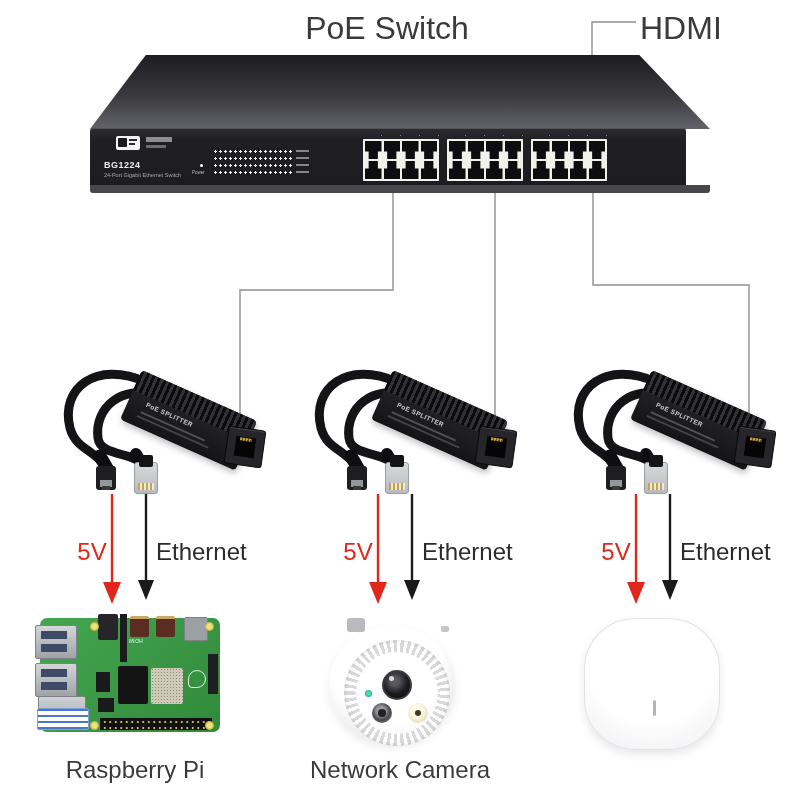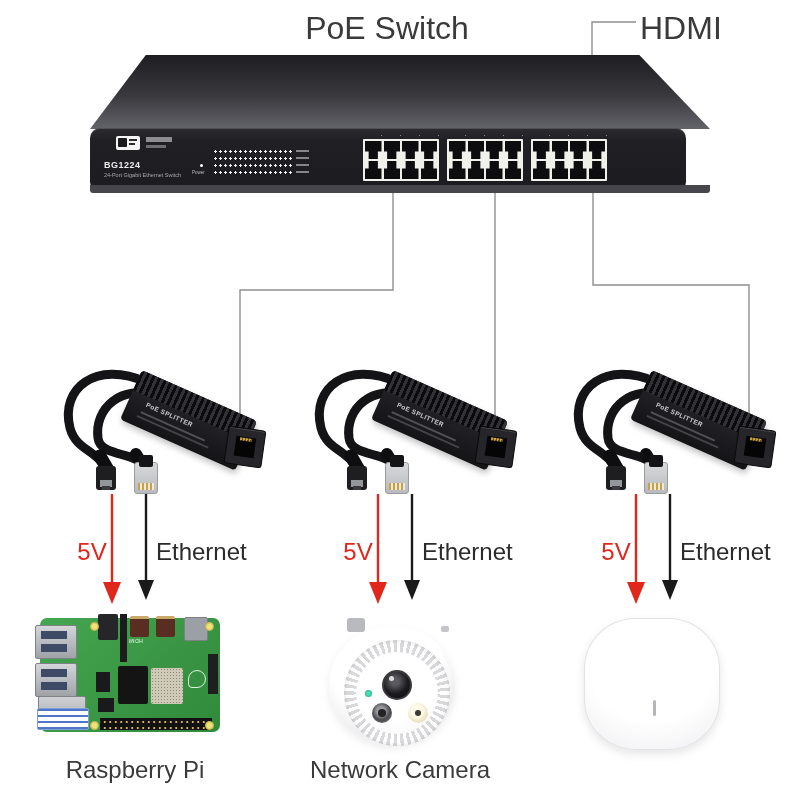--- a/index.html
+++ b/index.html
@@ -13,21 +13,21 @@
   #wires{position:absolute;left:0;top:0;z-index:1;}
   #wires polyline{fill:none;stroke:#8f8f8f;stroke-width:1.4;}
 
   
   .switch{left:90px;top:55px;width:620px;height:140px;z-index:2;}
   .sw-top{position:absolute;left:0;top:0;width:620px;height:74px;
           background:linear-gradient(180deg,#1e1e21 0%,#39393e 55%,#63636a 100%);
           clip-path:polygon(9% 0,88.6% 0,100% 100%,0 100%);}
   .sw-front{position:absolute;left:0;top:73px;width:596px;height:64px;
             background:linear-gradient(180deg,#2c2c30 0%,#202024 20%,#1c1c20 100%);
-            border-radius:10px;box-shadow:inset 0 1px 0 rgba(255,255,255,.18);}
+            border-radius:3px;box-shadow:inset 0 1px 0 rgba(255,255,255,.18);}
   .sw-bottom{position:absolute;left:0;top:130px;width:620px;height:8px;
              background:#46464c;border-radius:0 0 3px 3px;}
   .sw-logo{position:absolute;left:26px;top:8px;width:24px;height:14px;background:#f4f4f4;
            border-radius:2px;}
   .sw-logo i{position:absolute;left:2px;top:2px;width:9px;height:9px;background:#1a1a1d;border-radius:1px;}
   .sw-logo b{position:absolute;left:13px;top:3px;width:8px;height:2px;background:#2a2a2e;}
   .sw-logo b+b{top:7px;width:6px;}
   .sw-brandbar{position:absolute;left:56px;top:9px;width:26px;height:5px;background:#8e8e92;}
   .sw-brandbar2{position:absolute;left:56px;top:17px;width:20px;height:3px;background:#6f6f73;}
   .sw-model{position:absolute;left:14px;top:32px;font-size:9px;font-weight:bold;color:#ececec;letter-spacing:.5px;}

